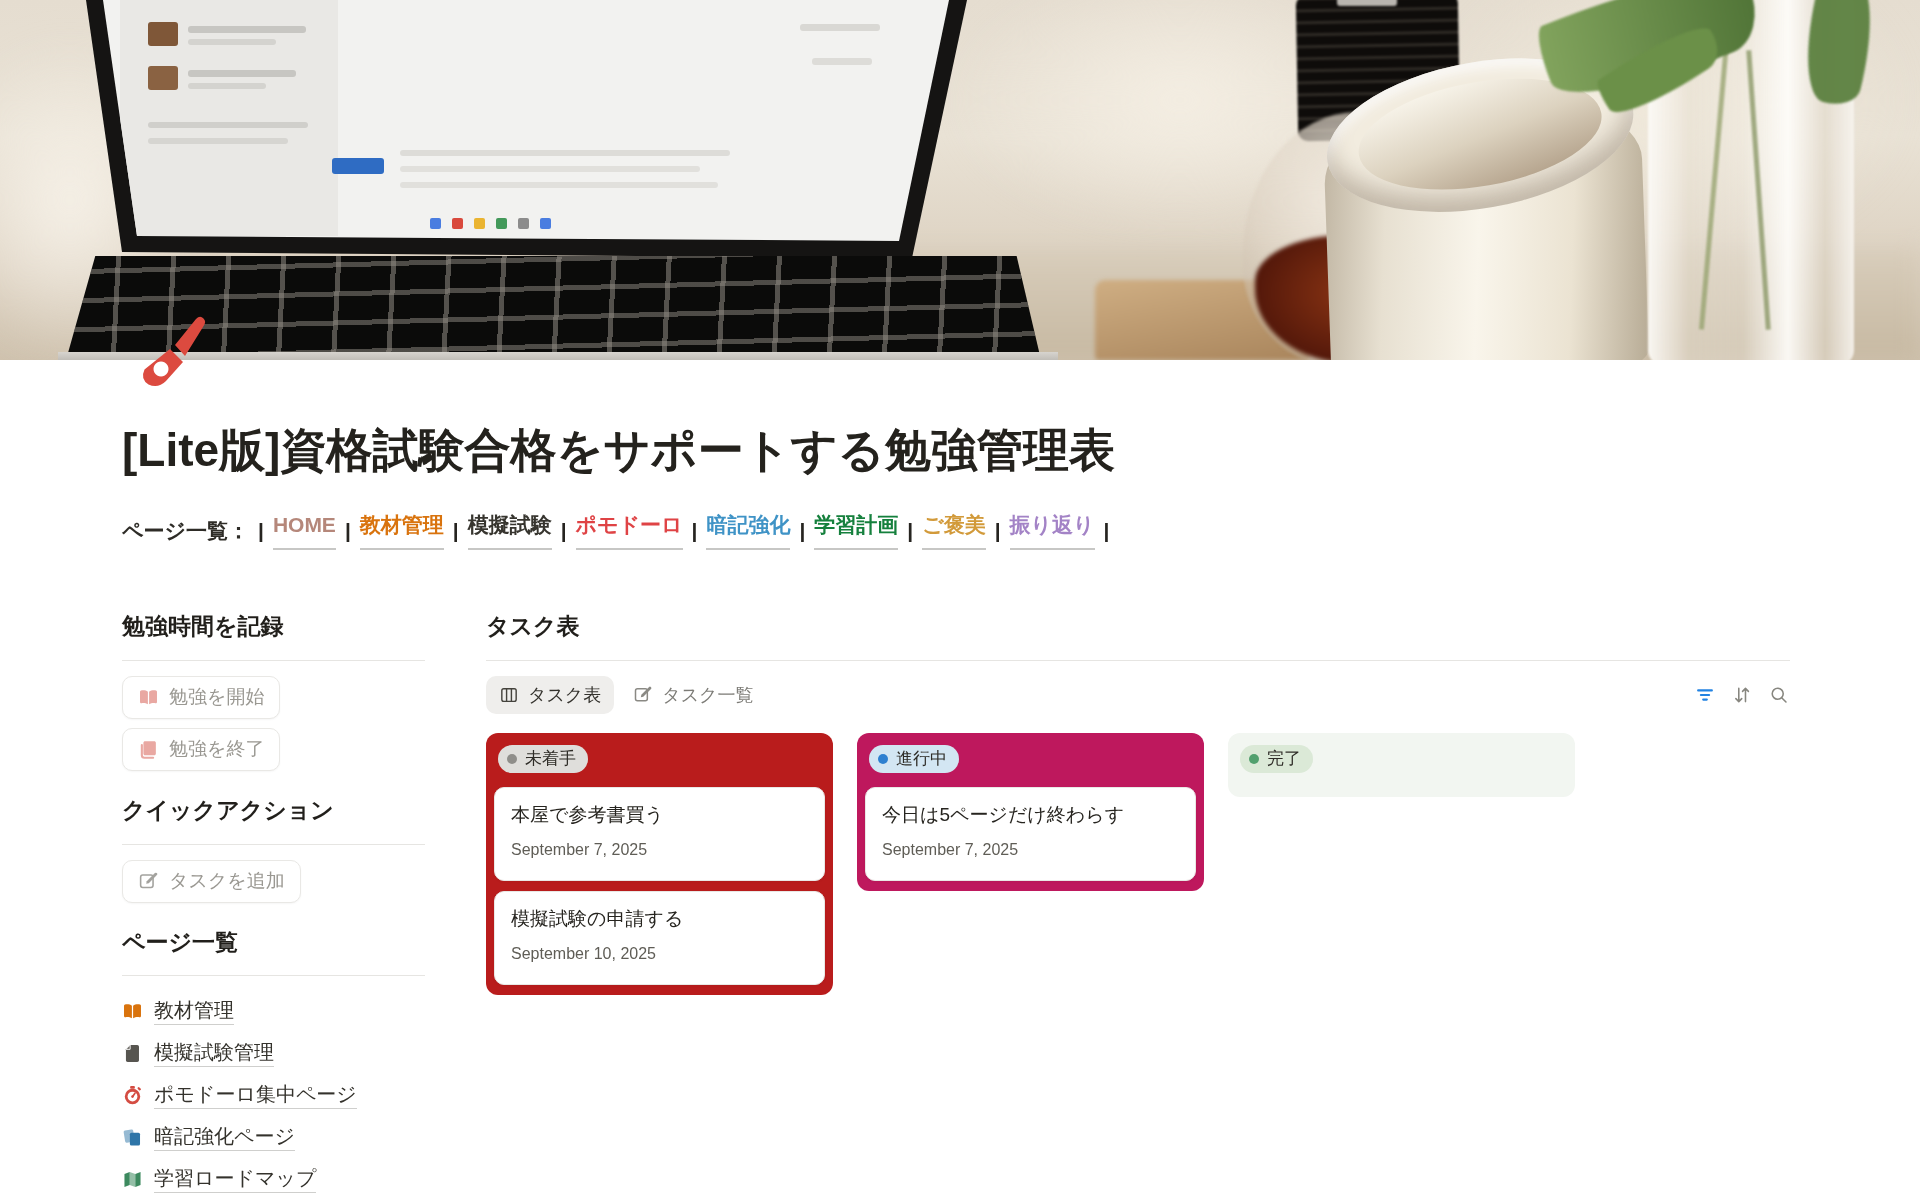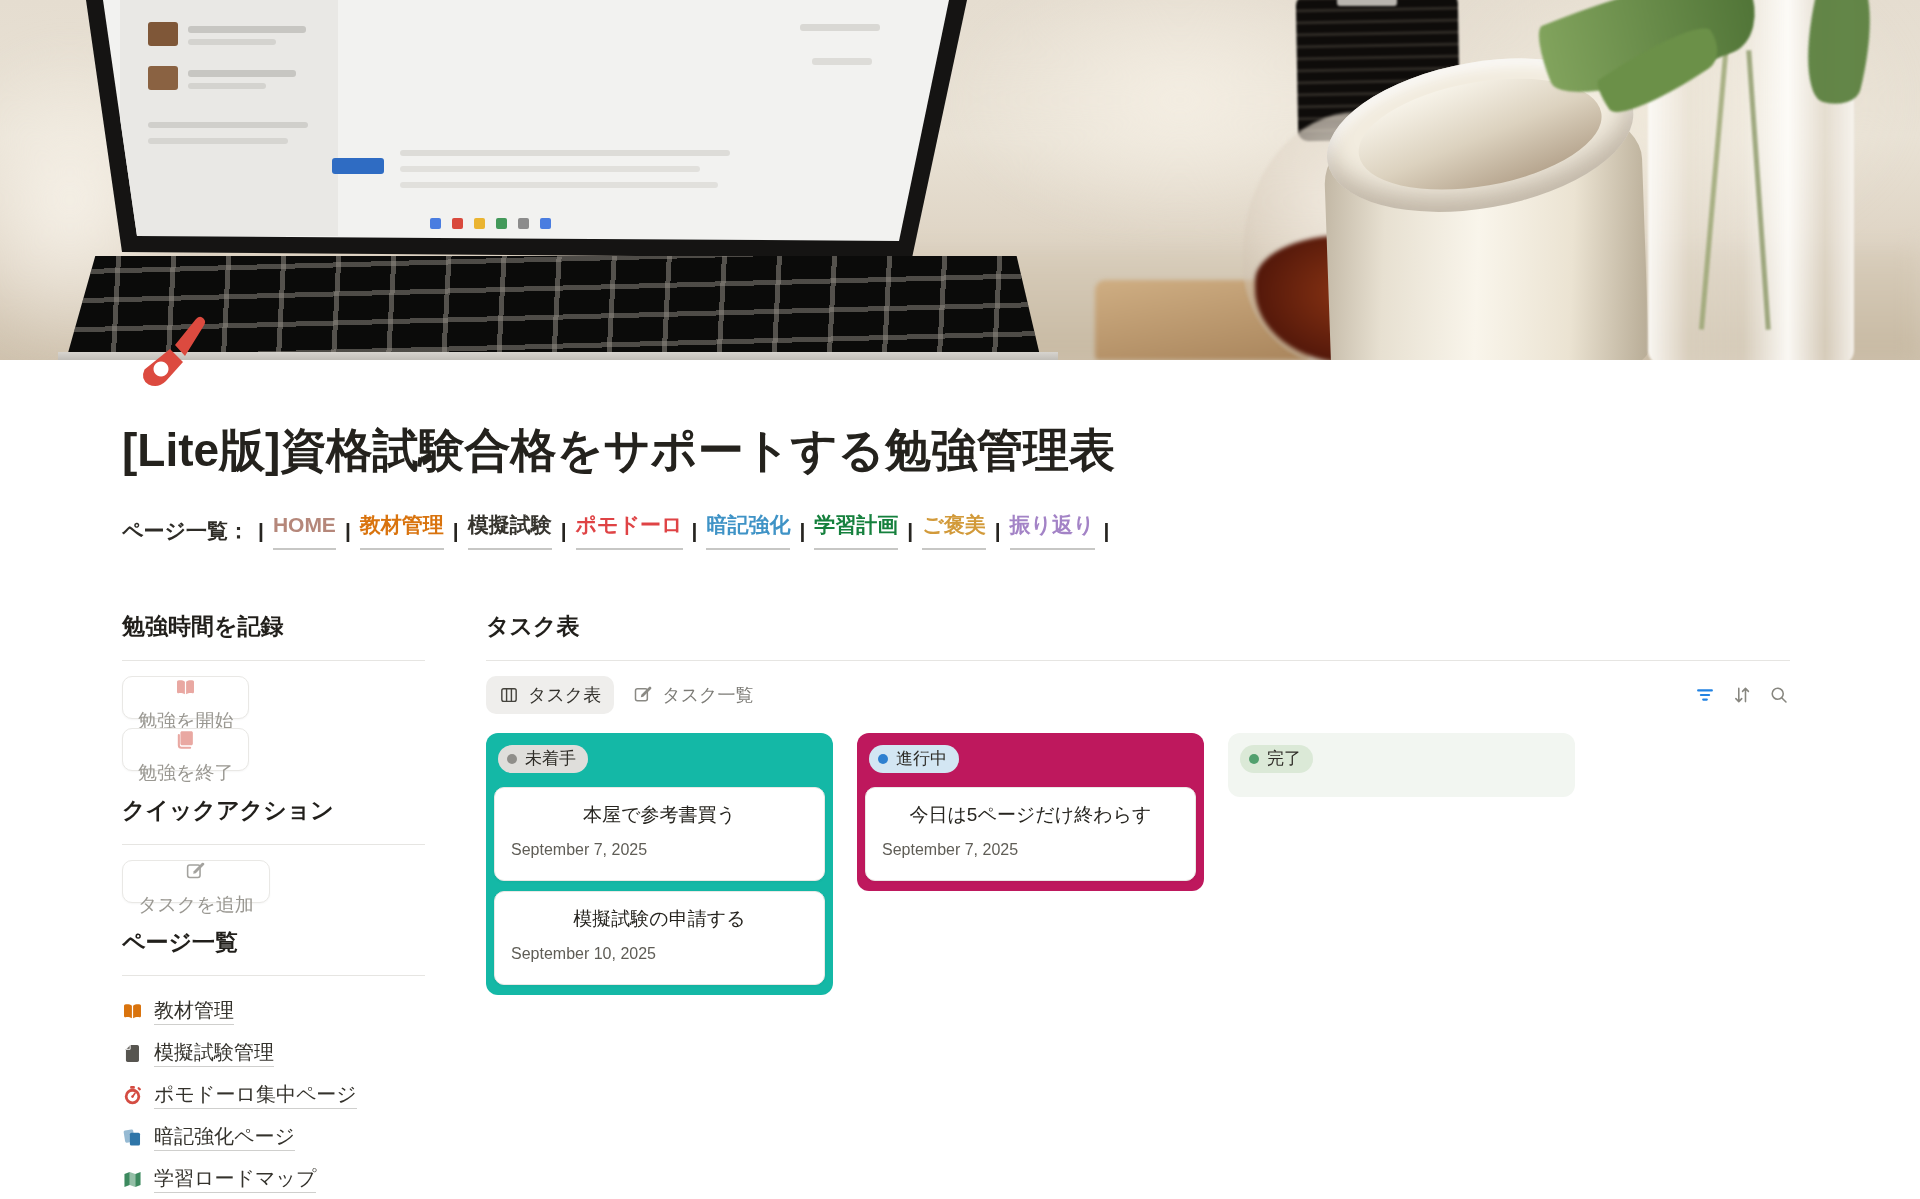--- a/index.html
+++ b/index.html
@@ -25,21 +25,21 @@
   .columns{display:flex;margin-top:46px;}
   .left-col{flex:0 0 303px;margin-right:61px;}
   .right-col{flex:1;min-width:0;max-width:1304px;}
 
   h3.sec{font-size:23px;font-weight:700;color:#211f1b;margin:16px 0 19px;line-height:1.25;}
   hr.divider{border:none;border-top:1px solid #e6e5e2;margin:0;height:0;}
   .left-col section{margin-bottom:25px;}
 
   .btn-stack{margin-top:15px;display:flex;flex-direction:column;align-items:flex-start;gap:9px;}
   .qbtn{display:inline-flex;align-items:center;gap:10px;height:41px;padding:0 15px;border:1px solid #e9e8e5;
-    border-radius:10px;background:#fff;box-shadow:0 1px 2px rgba(15,15,15,.04);color:#9a9892;font-size:19px;cursor:pointer;flex-direction:column;}
+    border-radius:10px;background:#fff;box-shadow:0 1px 2px rgba(15,15,15,.04);color:#9a9892;font-size:19px;cursor:pointer;}
   .qbtn .icon{width:21px;height:21px;}
 
   .plist{margin-top:14px;}
   .plist-row{display:flex;align-items:center;gap:11px;height:42px;font-size:20px;color:#34322c;cursor:pointer;}
   .plist-row .icon{width:21px;height:21px;flex:0 0 21px;}
   .plist-label{border-bottom:1px solid rgba(55,53,47,.24);padding-bottom:1px;line-height:1.3;}
 
   .tabbar{margin-top:13px;display:flex;align-items:center;height:43px;}
   #tabs{display:flex;align-items:center;gap:6px;}
   .tab{display:inline-flex;align-items:center;gap:9px;height:38px;padding:0 13px;border-radius:10px;
@@ -52,21 +52,21 @@
   .tool .icon{width:22px;height:22px;display:block;}
 
   .board{margin-top:16px;display:flex;gap:24px;align-items:flex-start;}
   .bcol{flex:0 0 347px;border-radius:12px;padding:12px 8px 10px;box-sizing:border-box;}
   .pill{display:inline-flex;align-items:center;gap:8px;height:28px;padding:0 12px 0 9px;border-radius:14px;
     margin:0 0 14px 4px;font-size:17px;color:#2e2c27;cursor:pointer;}
   .dot{width:10px;height:10px;border-radius:50%;}
   .cards{display:flex;flex-direction:column;gap:10px;}
   .card{background:#fff;border:1px solid #e9e8e5;border-radius:10px;box-shadow:0 1px 3px rgba(15,15,15,.05);
     min-height:94px;box-sizing:border-box;padding:14px 16px;cursor:pointer;}
-  .card-title{font-size:19px;color:#26241f;line-height:1.35;text-align:center;}
+  .card-title{font-size:19px;color:#26241f;line-height:1.35;}
   .card-date{margin-top:13px;font-size:16px;color:#5f5d56;}
 
   .icon{display:inline-block;}
   .icon svg{width:100%;height:100%;display:block;}
 </style>
 </head>
 <body>
 
 <div class="screenshot">
 
@@ -319,21 +319,21 @@
                 <span class="icon" style="width: 22px; height: 22px; color: rgb(135, 134, 127);">
                   <svg viewBox="0 0 24 24" fill="none" stroke="currentColor" stroke-width="1.7" stroke-linecap="round">
                     <circle cx="10.6" cy="10.6" r="6"></circle>
                     <path d="M15.2 15.2 19.6 19.6"></path>
                   </svg>
                 </span>
               </span>
             </div>
         </div>
         <div class="board" id="board">
-            <div class="bcol" style="background: #14b8a6;"><div class="pill" style="background: rgb(223, 222, 219);">
+            <div class="bcol" style="background: #b91c1c;"><div class="pill" style="background: rgb(223, 222, 219);">
                 <span class="dot" style="background: rgb(143, 142, 138);"></span>
                 <span class="pill-label">未着手</span>
               </div><div class="cards">
                 <div class="card">
                   <div class="card-title">本屋で参考書買う</div>
                   <div class="card-date">September 7, 2025</div>
                 </div>
                 <div class="card">
                   <div class="card-title">模擬試験の申請する</div>
                   <div class="card-date">September 10, 2025</div>

